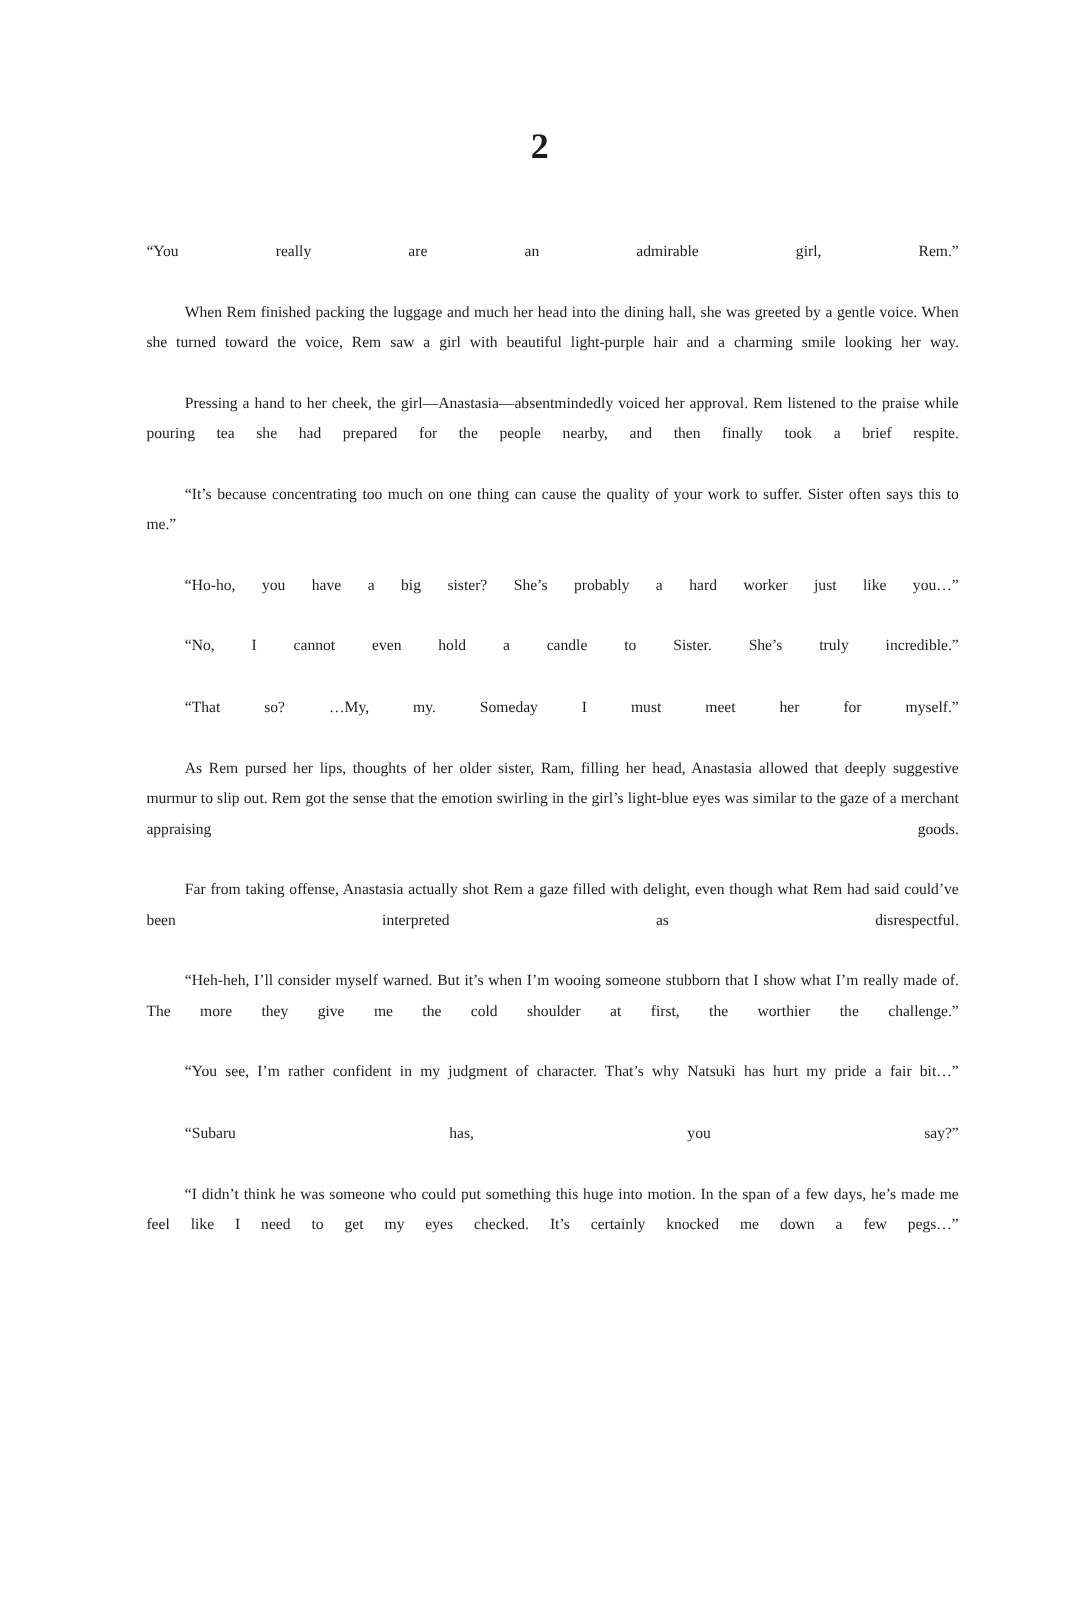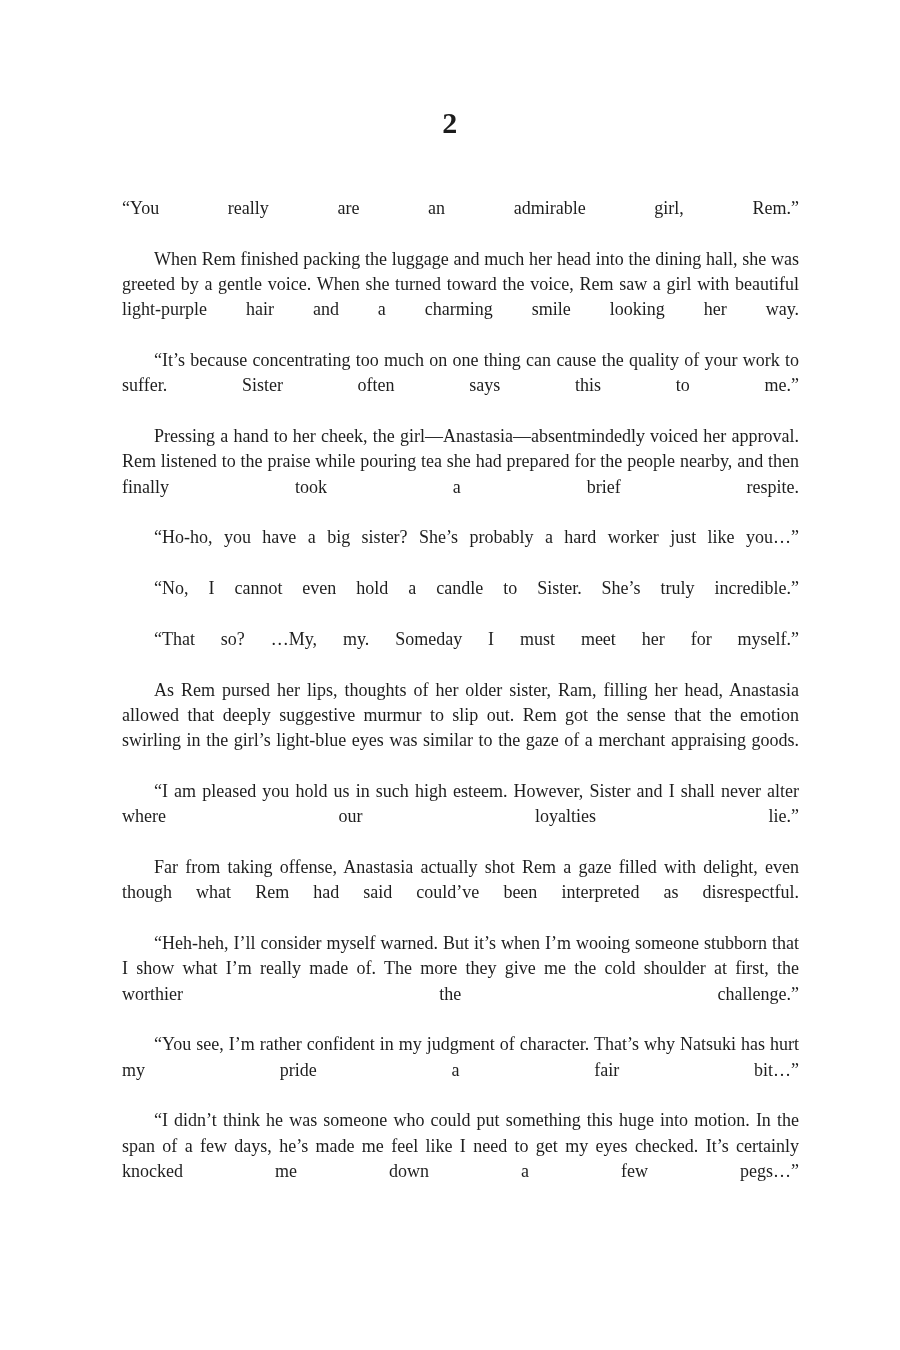--- a/index.html
+++ b/index.html
@@ -37,21 +37,21 @@
 
   .text-block {
     position: absolute;
     top: 196px;
     left: 122px;
     width: 677px;
   }
 
   .para {
     margin: 0;
-    font-size: 18px;
+    font-size: 13px;
     line-height: 25.35px;
     text-align: justify;
     text-justify: inter-word;
     text-indent: 32px;
     hyphens: none;
     -webkit-hyphens: none;
     word-spacing: 0.1px;
   }
 
   .para.no-indent {
@@ -68,26 +68,26 @@
 </head>
 <body style="background: rgb(255, 255, 255); color: rgb(30, 30, 30);">
 
 <div class="page">
 
   <div class="chapter-heading">2</div>
 
   <div class="text-block">
       <p class="para no-indent">“You really are an admirable girl, Rem.”</p>
       <p class="para">When Rem finished packing the luggage and much her head into the dining hall, she was greeted by a gentle voice. When she turned toward the voice, Rem saw a girl with beautiful light-purple hair and a charming smile looking her way.</p>
+      <p class="para">Pressing a hand to her cheek, the girl—Anastasia—absentmindedly voiced her approval. Rem listened to the praise while pouring tea she had prepared for the people nearby, and then finally took a brief respite.</p>
       <p class="para">“It’s because concentrating too much on one thing can cause the quality of your work to suffer. Sister often says this to me.”</p>
-      <p class="para">Pressing a hand to her cheek, the girl—Anastasia—absentmindedly voiced her approval. Rem listened to the praise while pouring tea she had prepared for the people nearby, and then finally took a brief respite.</p>
       <p class="para">“Ho-ho, you have a big sister? She’s probably a hard worker just like you…”</p>
       <p class="para">“No, I cannot even hold a candle to Sister. She’s truly incredible.”</p>
       <p class="para">“That so? …My, my. Someday I must meet her for myself.”</p>
       <p class="para">As Rem pursed her lips, thoughts of her older sister, Ram, filling her head, Anastasia allowed that deeply suggestive murmur to slip out. Rem got the sense that the emotion swirling in the girl’s light-blue eyes was similar to the gaze of a merchant appraising goods.</p>
-      <p class="para">“I am pleased you hold us in such high esteem. However, Sister and I shall never alter where our loyalties lie.”</p>
       <p class="para">Far from taking offense, Anastasia actually shot Rem a gaze filled with delight, even though what Rem had said could’ve been interpreted as disrespectful.</p>
       <p class="para">“Heh-heh, I’ll consider myself warned. But it’s when I’m wooing someone stubborn that I show what I’m really made of. The more they give me the cold shoulder at first, the worthier the challenge.”</p>
       <p class="para">“You see, I’m rather confident in my judgment of character. That’s why Natsuki has hurt my pride a fair bit…”</p>
+      <p class="para">“Subaru has, you say?”</p>
       <p class="para">“I didn’t think he was someone who could put something this huge into motion. In the span of a few days, he’s made me feel like I need to get my eyes checked. It’s certainly knocked me down a few pegs…”</p>
     </div>
 
 </div>
 
 </body></html>

